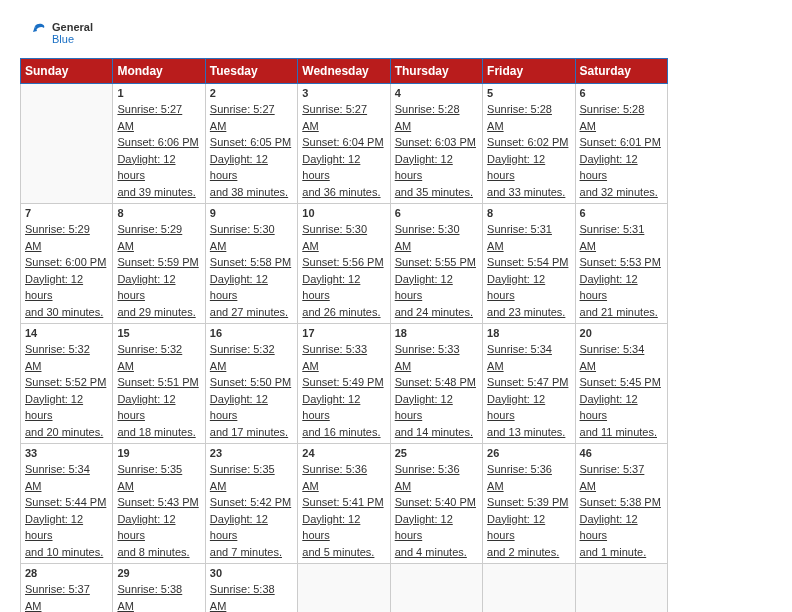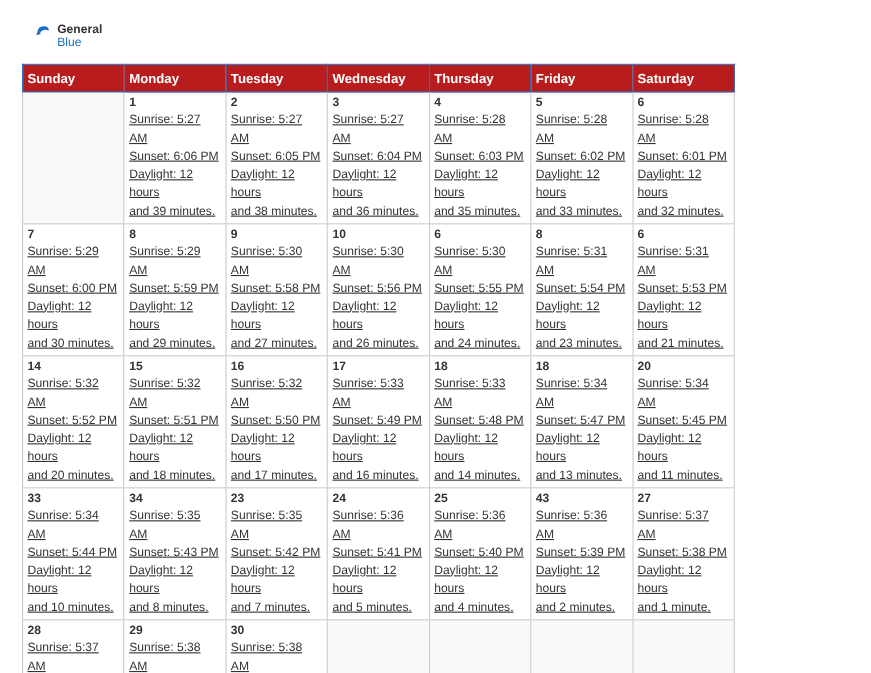--- a/index.html
+++ b/index.html
@@ -271,21 +271,21 @@
         </tr>
         <tr>
           <td>
             <span class="day-num">33</span>
             <div class="day-info" style="white-space: pre-line;">Sunrise: 5:34 AM
 Sunset: 5:44 PM
 Daylight: 12 hours
 and 10 minutes.</div>
           </td>
           <td>
-            <span class="day-num">34</span>
+            <span class="day-num">19</span>
             <div class="day-info" style="white-space: pre-line;">Sunrise: 5:35 AM
 Sunset: 5:43 PM
 Daylight: 12 hours
 and 8 minutes.</div>
           </td>
           <td>
             <span class="day-num">23</span>
             <div class="day-info" style="white-space: pre-line;">Sunrise: 5:35 AM
 Sunset: 5:42 PM
 Daylight: 12 hours
@@ -299,28 +299,28 @@
 and 5 minutes.</div>
           </td>
           <td>
             <span class="day-num">25</span>
             <div class="day-info" style="white-space: pre-line;">Sunrise: 5:36 AM
 Sunset: 5:40 PM
 Daylight: 12 hours
 and 4 minutes.</div>
           </td>
           <td>
-            <span class="day-num">43</span>
+            <span class="day-num">26</span>
             <div class="day-info" style="white-space: pre-line;">Sunrise: 5:36 AM
 Sunset: 5:39 PM
 Daylight: 12 hours
 and 2 minutes.</div>
           </td>
           <td>
-            <span class="day-num">27</span>
+            <span class="day-num">46</span>
             <div class="day-info" style="white-space: pre-line;">Sunrise: 5:37 AM
 Sunset: 5:38 PM
 Daylight: 12 hours
 and 1 minute.</div>
           </td>
         </tr>
         <tr class="last-row">
           <td>
             <span class="day-num">28</span>
             <div class="day-info" style="white-space: pre-line;">Sunrise: 5:37 AM

